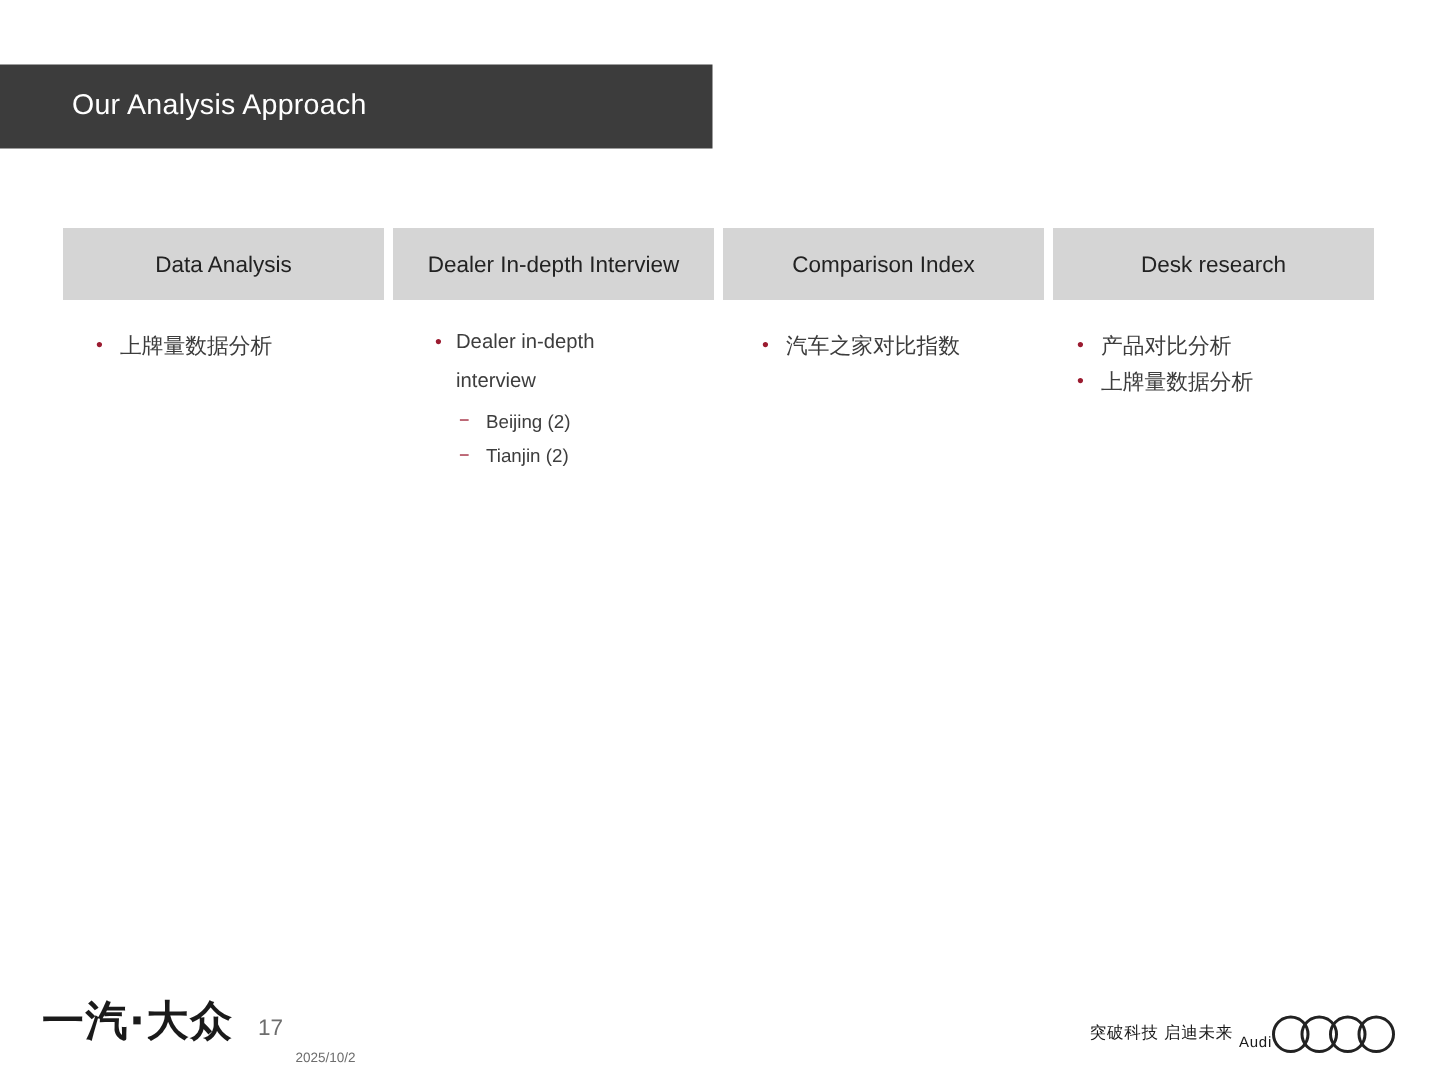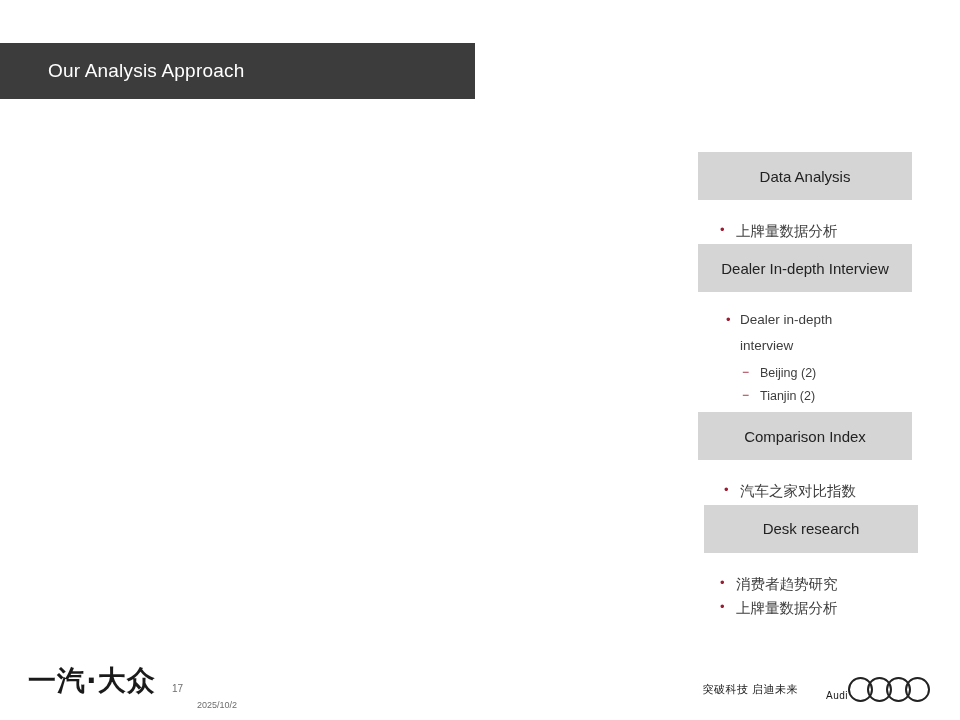--- a/index.html
+++ b/index.html
@@ -39,22 +39,21 @@
     letter-spacing: 0.2px;
     padding-left: 48px;
   }
   
   .columns {
     position: absolute;
     left: 42px;
     top: 152px;
     width: 876px;
     display: flex;
-    align-items: flex-end;
-    flex-direction: column;
+    align-items: flex-start;
   }
   .column {
     width: 214px;
     margin-right: 6px;
   }
   .column:last-child {
     margin-right: 0;
   }
   .col-header {
     height: 48px;
@@ -133,40 +132,40 @@
     color: #1a1a1a;
     font-size: 28px;
     font-weight: bold;
     letter-spacing: 1px;
     font-family: "DejaVu Sans", sans-serif;
   }
   .slide-number {
     position: absolute;
     left: 172px;
     bottom: 26px;
-    font-size: 10px;
+    font-size: 15px;
     color: #6d6d6d;
   }
   .slide-date {
     position: absolute;
     left: 197px;
     bottom: 10px;
     font-size: 9px;
     color: #6d6d6d;
   }
   .audi-block {
     position: absolute;
     right: 30px;
     bottom: 18px;
     display: flex;
     align-items: center;
   }
   .audi-slogan {
     text-align: right;
-    margin-right: 28px;
+    margin-right: 4px;
     line-height: 1.25;
   }
   .audi-slogan .cn {
     font-size: 11px;
     color: #1a1a1a;
     letter-spacing: 0.5px;
   }
   .audi-word {
     font-size: 10px;
     color: #1a1a1a;
@@ -248,21 +247,21 @@
         </ul>
       </div>
     </div>
 
     <div class="column col-4">
       <div class="col-header">Desk research</div>
       <div class="col-body">
         <ul class="bullets large">
           <li>
             <span class="dot">•</span>
-            <span>消费者趋势研究</span>
+            <span>产品对比分析</span>
           </li>
           <li>
             <span class="dot">•</span>
             <span>上牌量数据分析</span>
           </li>
         </ul>
       </div>
     </div>
 
   </div>

